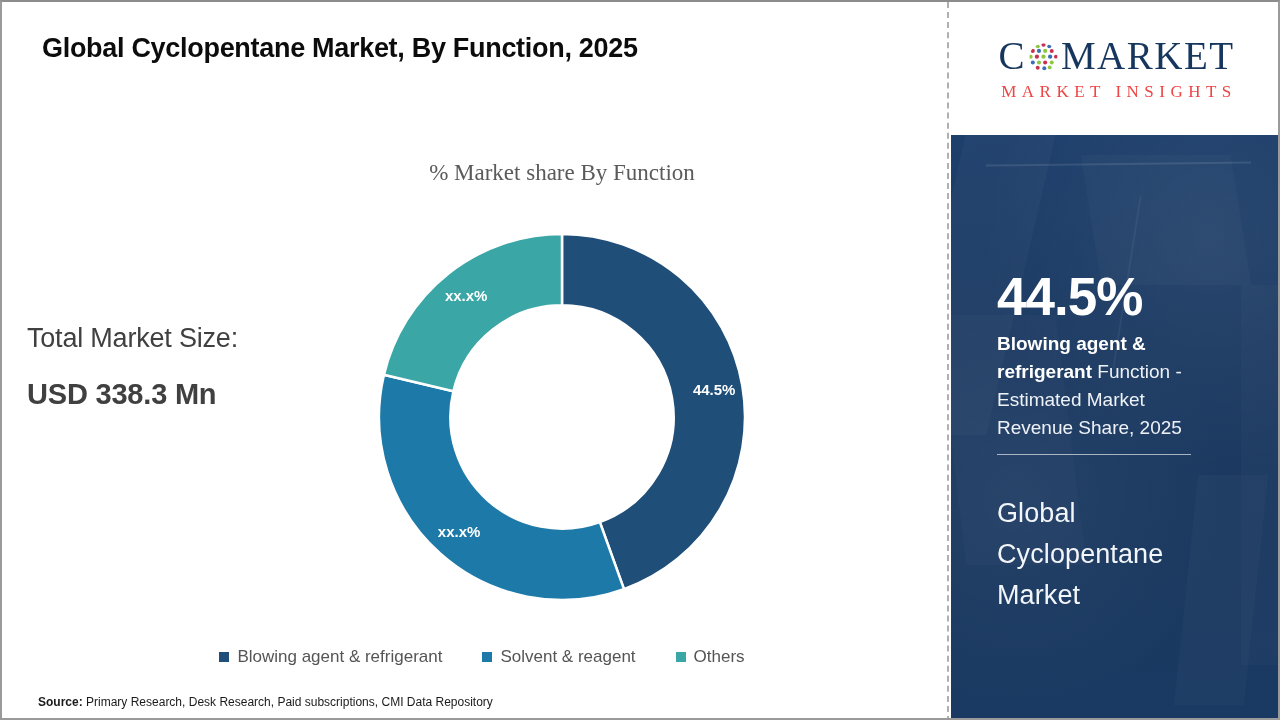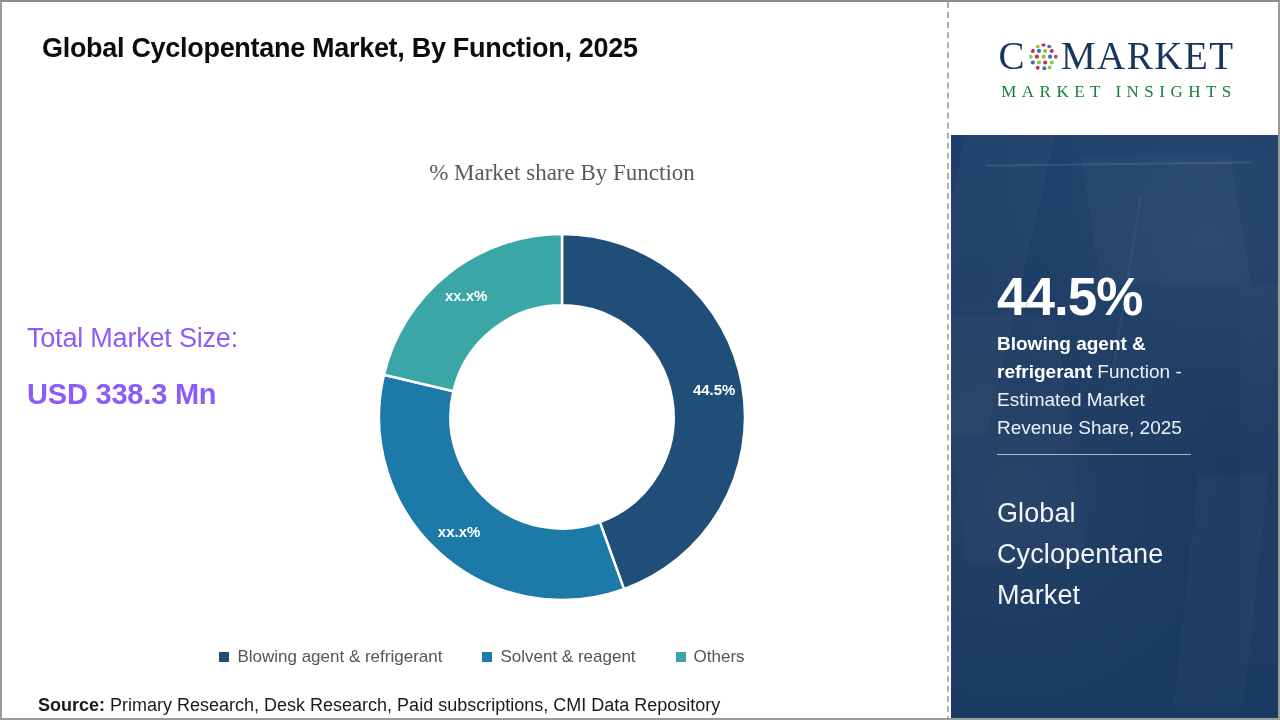--- a/index.html
+++ b/index.html
@@ -53,21 +53,21 @@
     color: #0c0c0c;
     letter-spacing: -0.3px;
     line-height: 1.2;
   }
 
   .total-block {
     position: absolute;
     left: 25px;
     top: 320px;
     width: 300px;
-    color: #8b5cf6;
+    color: #404040;
   }
   .total-label {
     font-size: 27px;
     font-weight: normal;
     line-height: 1.25;
     letter-spacing: -0.2px;
   }
   .total-value {
     font-size: 29px;
     font-weight: bold;
@@ -128,21 +128,21 @@
     height: 10px;
     flex: 0 0 auto;
     display: inline-block;
   }
 
   
   .source {
     position: absolute;
     left: 36px;
     top: 693px;
-    font-size: 18px;
+    font-size: 12px;
     color: #1a1a1a;
   }
   .source b { font-weight: bold; }
 
   
   .right-panel {
     position: absolute;
     left: 949px;
     top: 0;
     width: 331px;
@@ -173,21 +173,21 @@
     display: inline-block;
     width: 33px;
     height: 33px;
     margin: 0 1px;
     position: relative;
     top: 2px;
   }
   .logo-sub {
     margin-top: 7px;
     font-family: "Liberation Serif", serif;
-    color: #15803d;
+    color: #ef4444;
     font-size: 17px;
     letter-spacing: 5.5px;
     padding-left: 5px;
   }
 
   .stat-box {
     position: absolute;
     left: 0;
     top: 133px;
     width: 331px;

